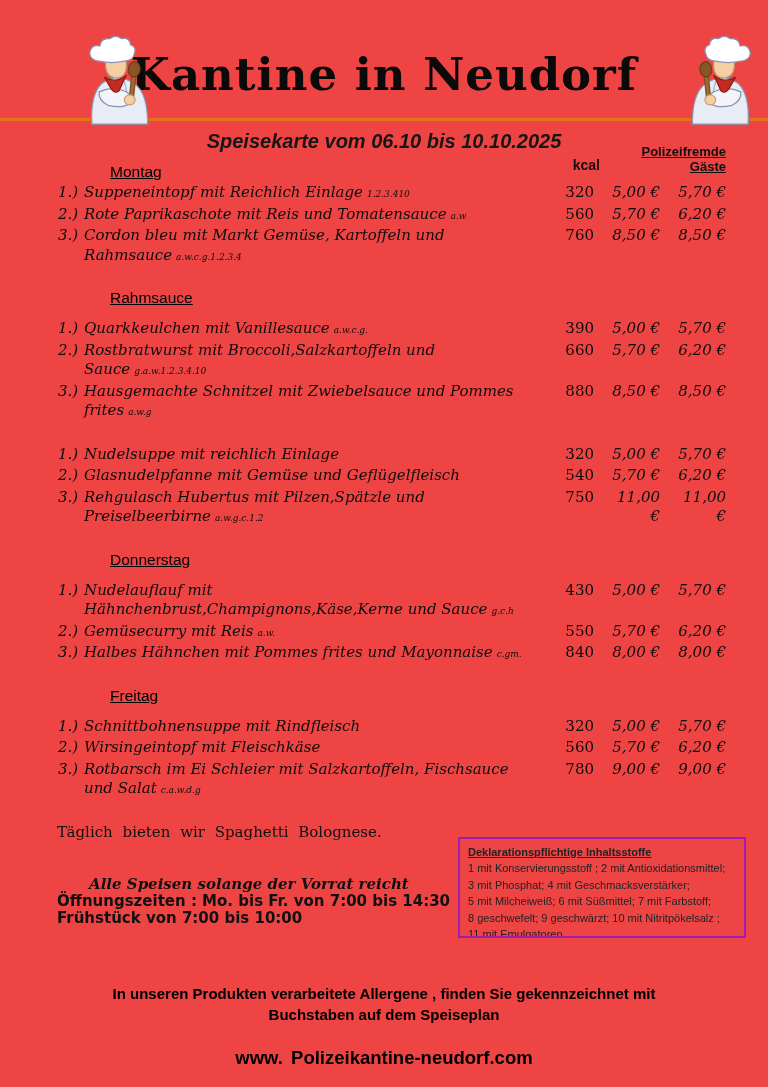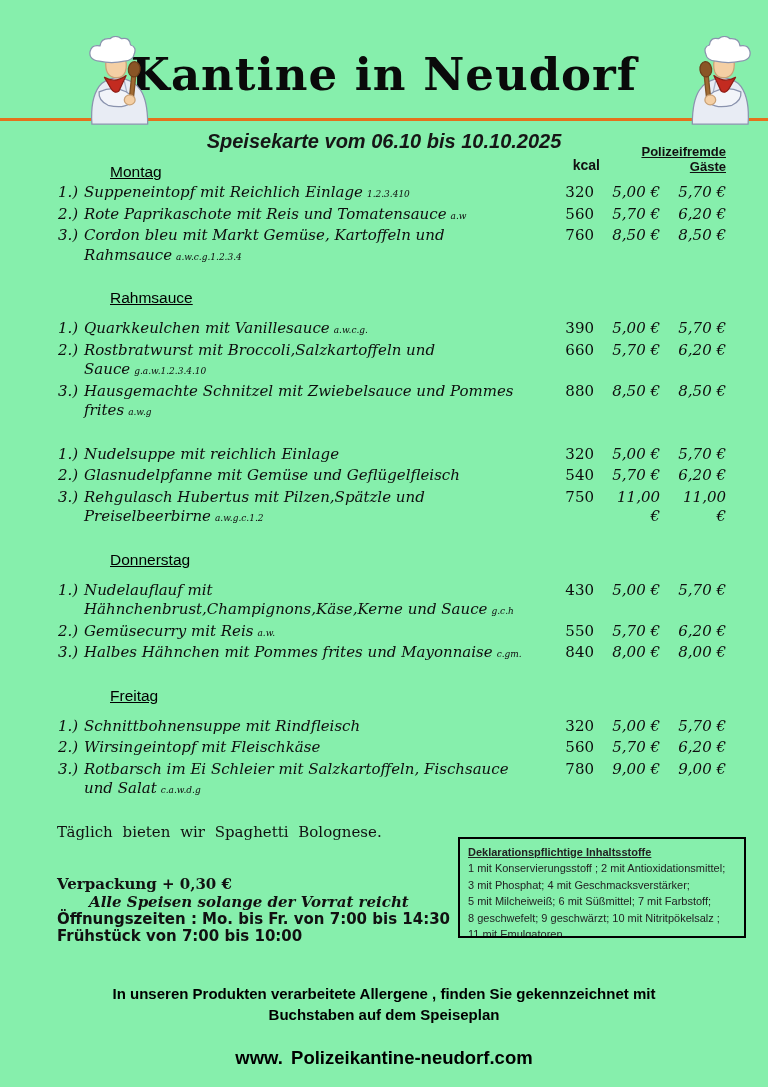--- a/index.html
+++ b/index.html
@@ -1,19 +1,19 @@
 <!DOCTYPE html>
 <html><head>
 <meta charset="utf-8">
 <style>
   * { box-sizing: border-box; margin: 0; padding: 0; }
   html, body { background: #ffffff; }
   body { width: 768px; height: 1087px; position: relative; overflow: hidden;
          font-family: "Liberation Sans", sans-serif; color: #111; }
-  .page { position: relative; width: 768px; height: 1087px; background: #86efac; }
+  .page { position: relative; width: 768px; height: 1087px; background: #ef4444; }
 
   
   .hdr { position: relative; height: 118px; }
   .chef { position: absolute; top: 36px; width: 88px; height: 90px; }
   .chef-left  { left: 74px; }
   .chef-right { left: 678px; }
   .chef-right svg { transform: scaleX(-1); }
   .title { text-align: center; padding-top: 48px;
            font-family: "DejaVu Serif", serif; font-weight: bold;
            font-size: 45px; letter-spacing: 1px; color: #0a0a0a; }
@@ -45,21 +45,21 @@
 
   
   .bottom-area { position: relative; margin-top: 16px; padding-left: 57px; height: 142px; }
   .daily { font-family: "DejaVu Serif", serif; font-weight: normal; font-size: 15px;
            word-spacing: 5px; margin-bottom: 34px; }
   .packaging { font-family: "DejaVu Serif", serif; font-weight: bold; font-size: 15px; }
   .stock { font-family: "DejaVu Serif", serif; font-weight: bold; font-style: italic; font-size: 15px; margin-left: 32px; }
   .hoursline { font-family: "DejaVu Sans", sans-serif; font-weight: bold; font-size: 15px; line-height: 17px; }
 
   .ing-box { position: absolute; left: 458px; top: 14px; width: 288px; height: 101px;
-             border: 2px solid #000000; padding: 5px 8px; overflow: hidden;
+             border: 2px solid #a21caf; padding: 5px 8px; overflow: hidden;
              font-size: 11px; line-height: 16.5px; color: #222; }
   .ing-box .ing-title { font-weight: bold; text-decoration: underline; }
 
   
   .allergen-note { width: 590px; margin: 18px auto 0; text-align: center;
                    font-weight: bold; font-size: 15px; line-height: 21px; color: #000; }
   .website { margin-top: 22px; text-align: center; font-weight: bold; font-size: 18.5px;
              word-spacing: 3px; color: #000; }
 </style>
 </head>
@@ -235,21 +235,20 @@
         <span class="kcal">780</span>
         <span class="price">9,00 €</span>
         <span class="price">9,00 €</span>
       </div>
     </section>
 
   </div>
 
   <div class="bottom-area">
     <div class="daily">Täglich bieten wir Spaghetti Bolognese.</div>
-    <div class="packaging">Verpackung  + 0,30 €</div>
     <div class="stock">Alle Speisen solange der Vorrat reicht</div>
     <div class="hoursline">Öffnungszeiten : Mo. bis Fr. von 7:00 bis 14:30</div>
     <div class="hoursline">Frühstück von 7:00 bis 10:00</div>
 
     <div class="ing-box">
       <div class="ing-title">Deklarationspflichtige  Inhaltsstoffe</div>
       <div>1 mit Konservierungsstoff ; 2 mit Antioxidationsmittel;</div>
       <div>3 mit Phosphat; 4 mit Geschmacksverstärker;</div>
       <div>5 mit Milcheiweiß; 6 mit Süßmittel; 7 mit Farbstoff;</div>
       <div>8 geschwefelt; 9 geschwärzt; 10 mit Nitritpökelsalz ;</div>

